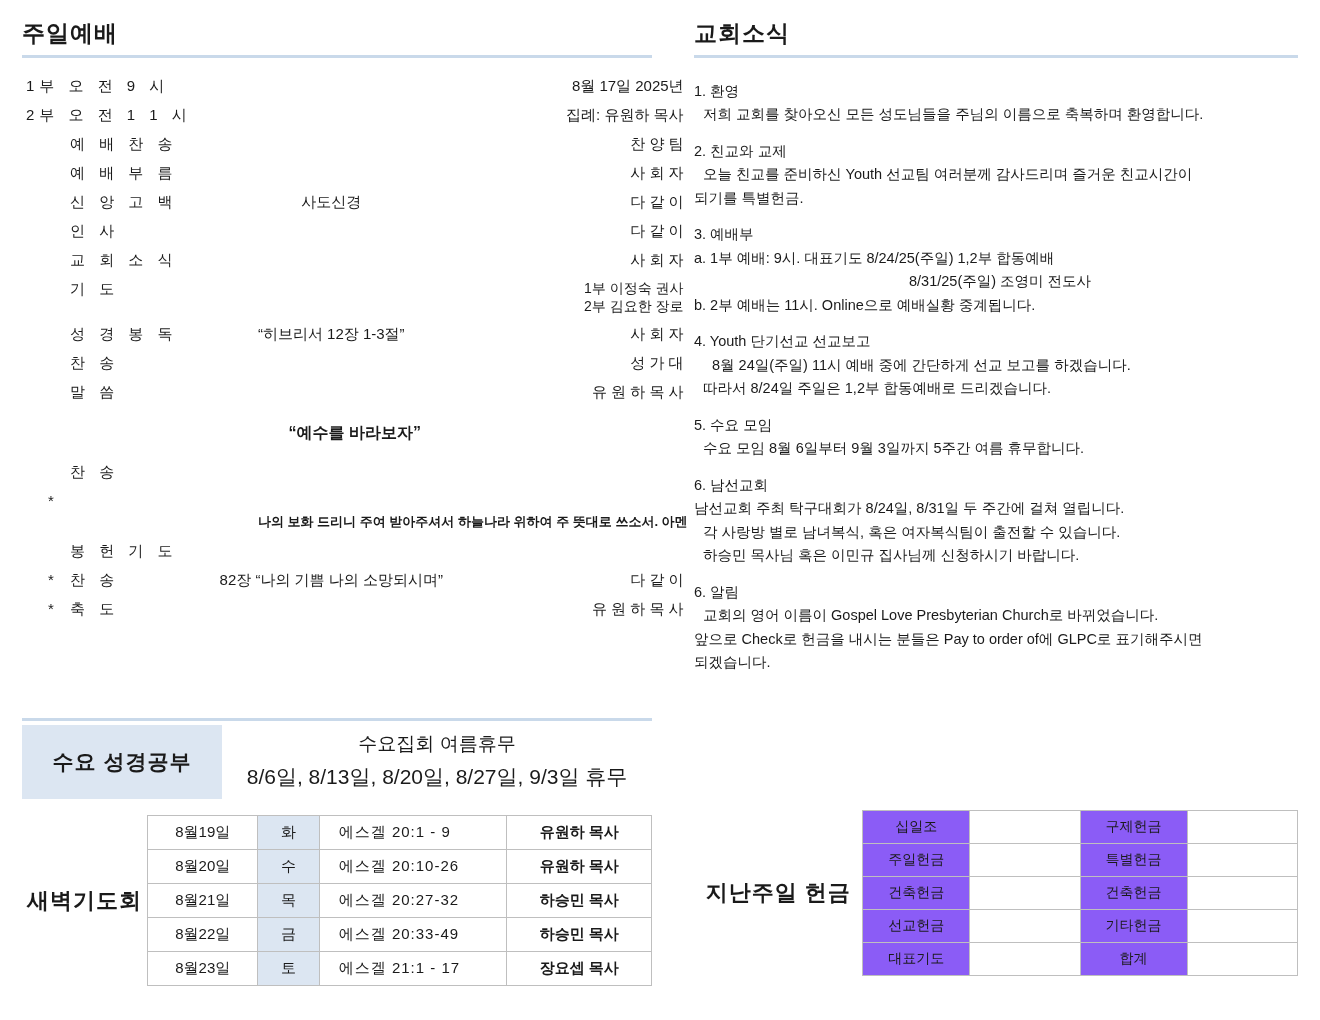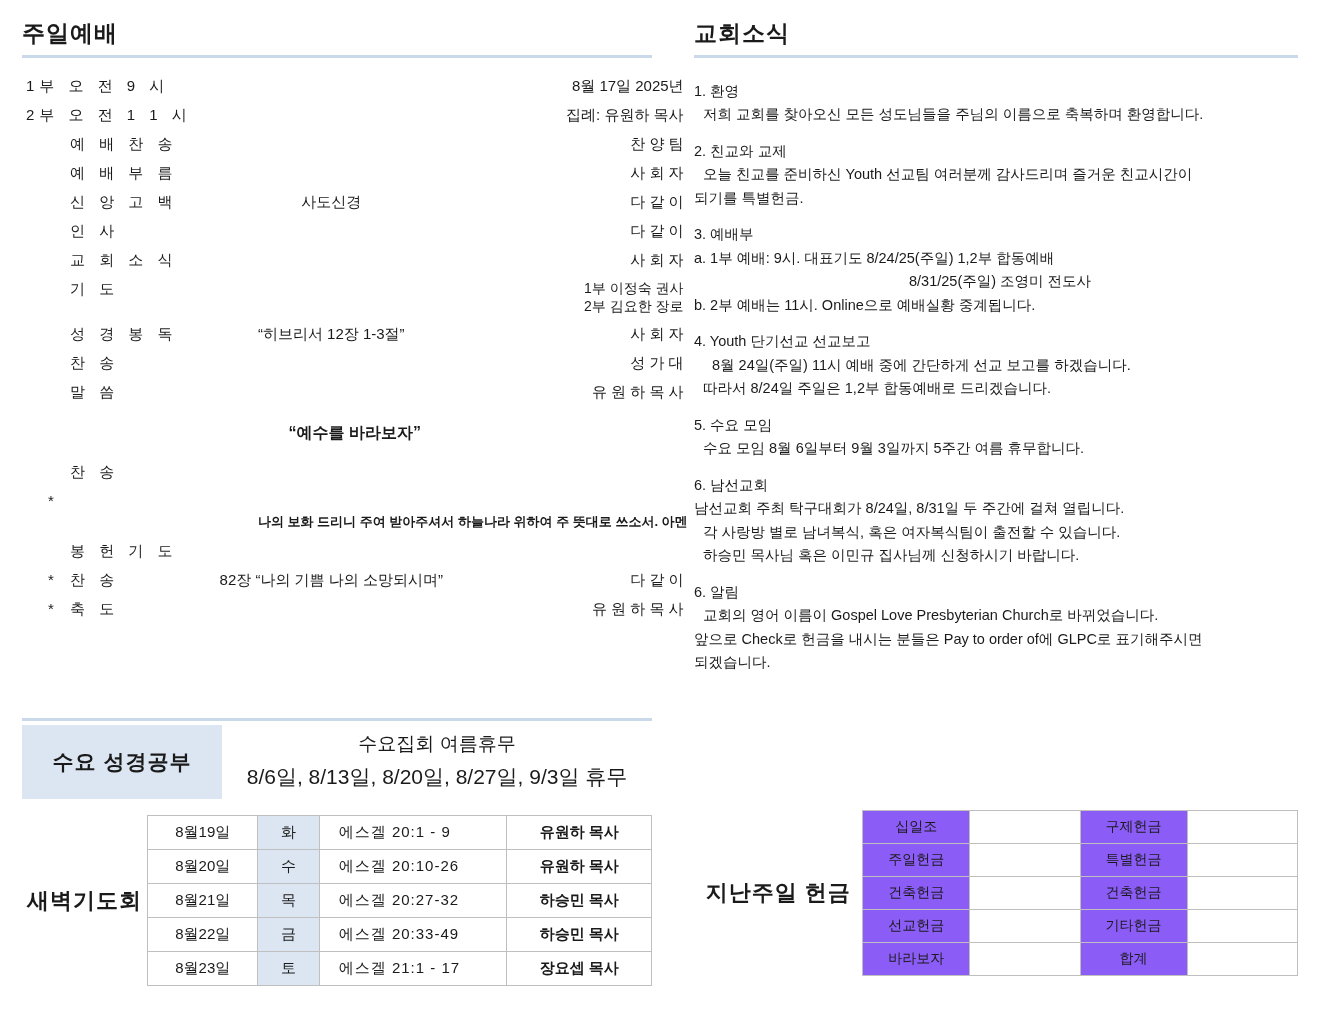--- a/index.html
+++ b/index.html
@@ -439,21 +439,21 @@
           <td class="off-key">건축헌금</td>
           <td class="off-val"></td>
         </tr>
         <tr>
           <td class="off-key">선교헌금</td>
           <td class="off-val"></td>
           <td class="off-key">기타헌금</td>
           <td class="off-val"></td>
         </tr>
         <tr>
-          <td class="off-key">바라보자</td>
+          <td class="off-key">대표기도</td>
           <td class="off-val"></td>
           <td class="off-key">합계</td>
           <td class="off-val"></td>
         </tr>
       </tbody>
     </table>
   </div>
 
 </div>
 

